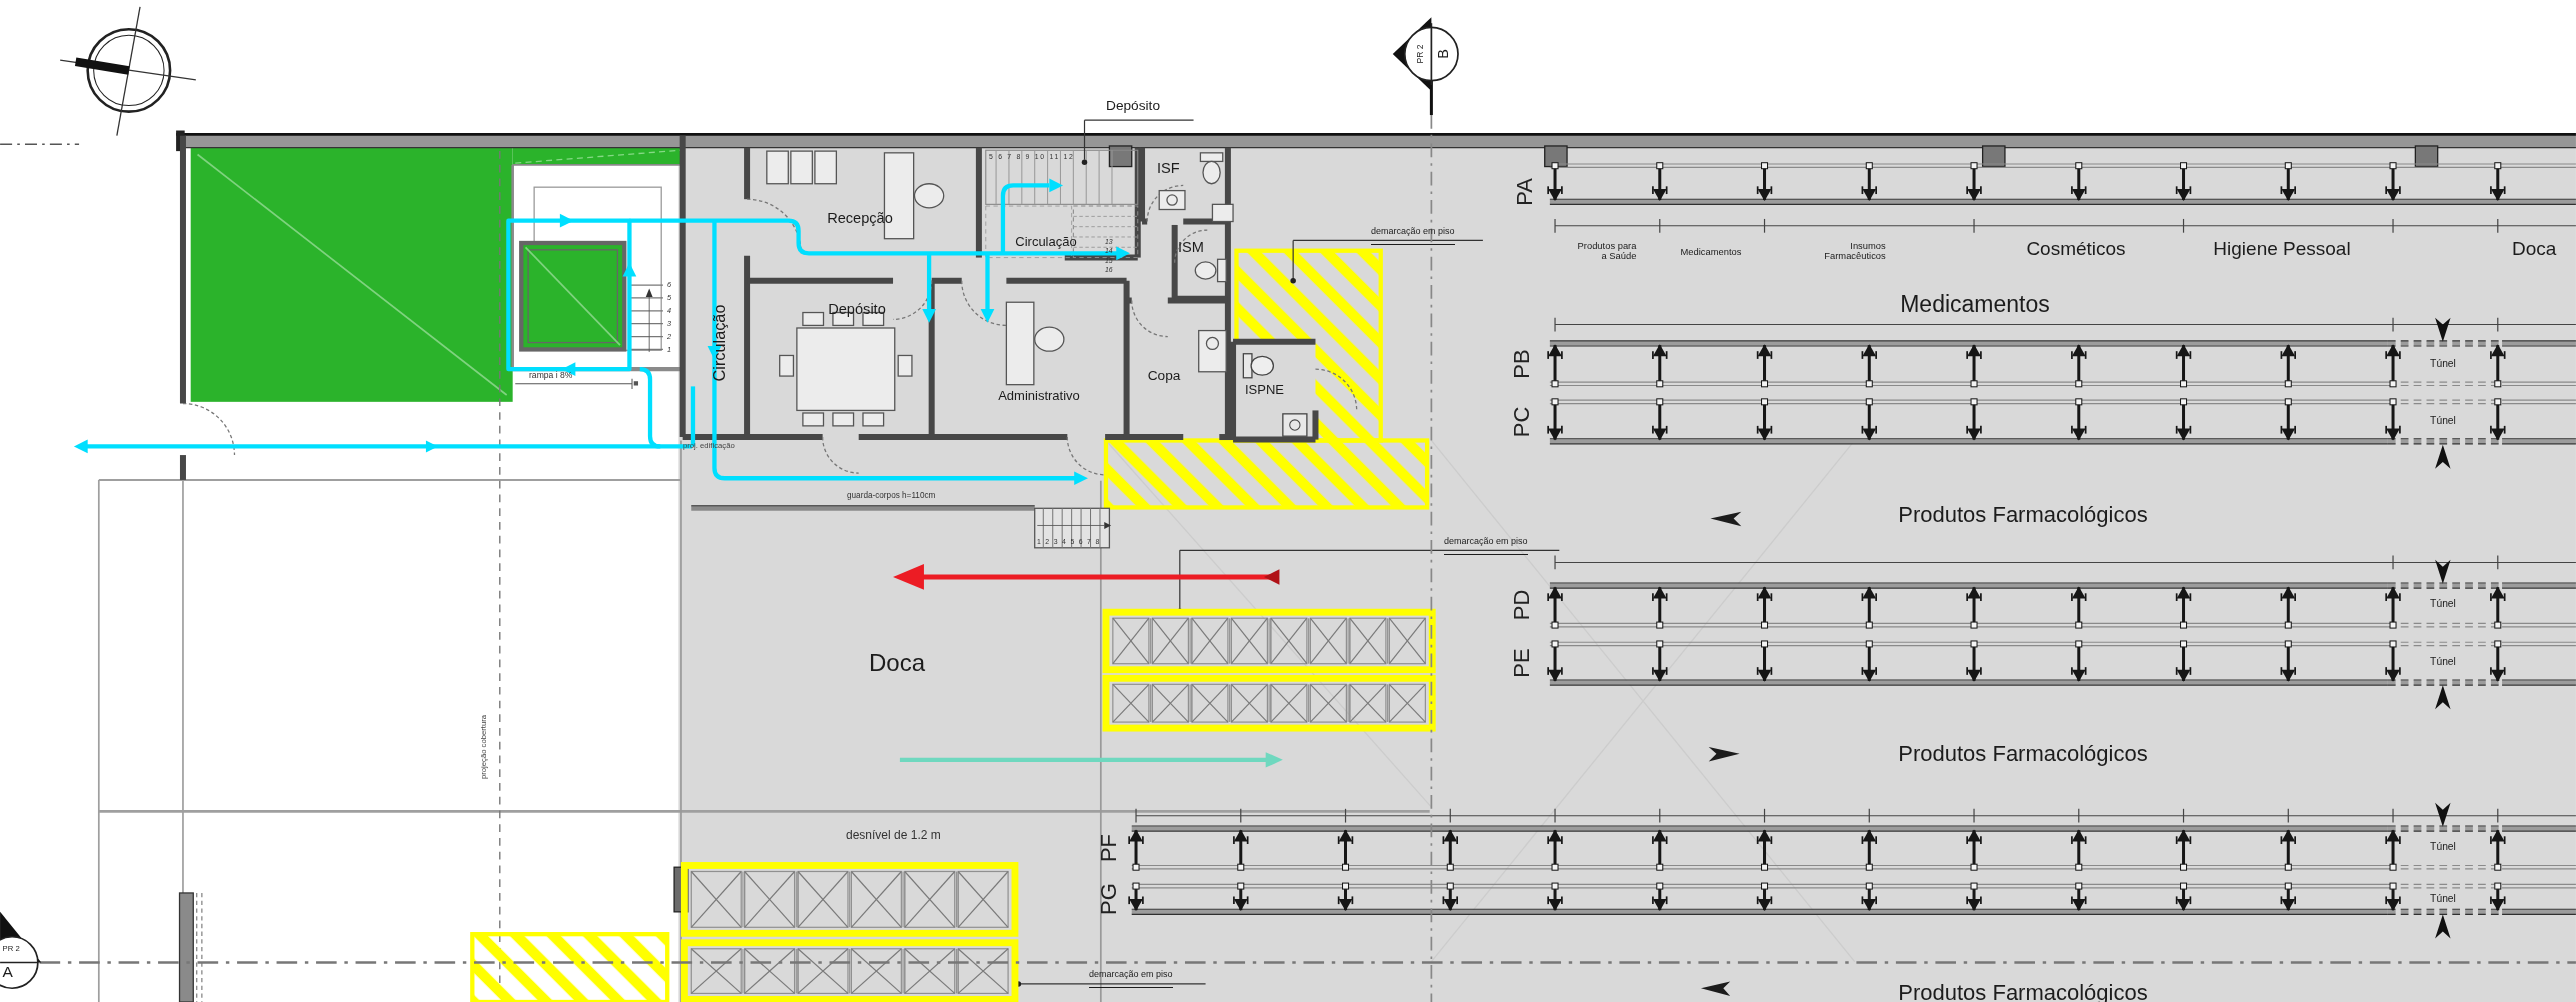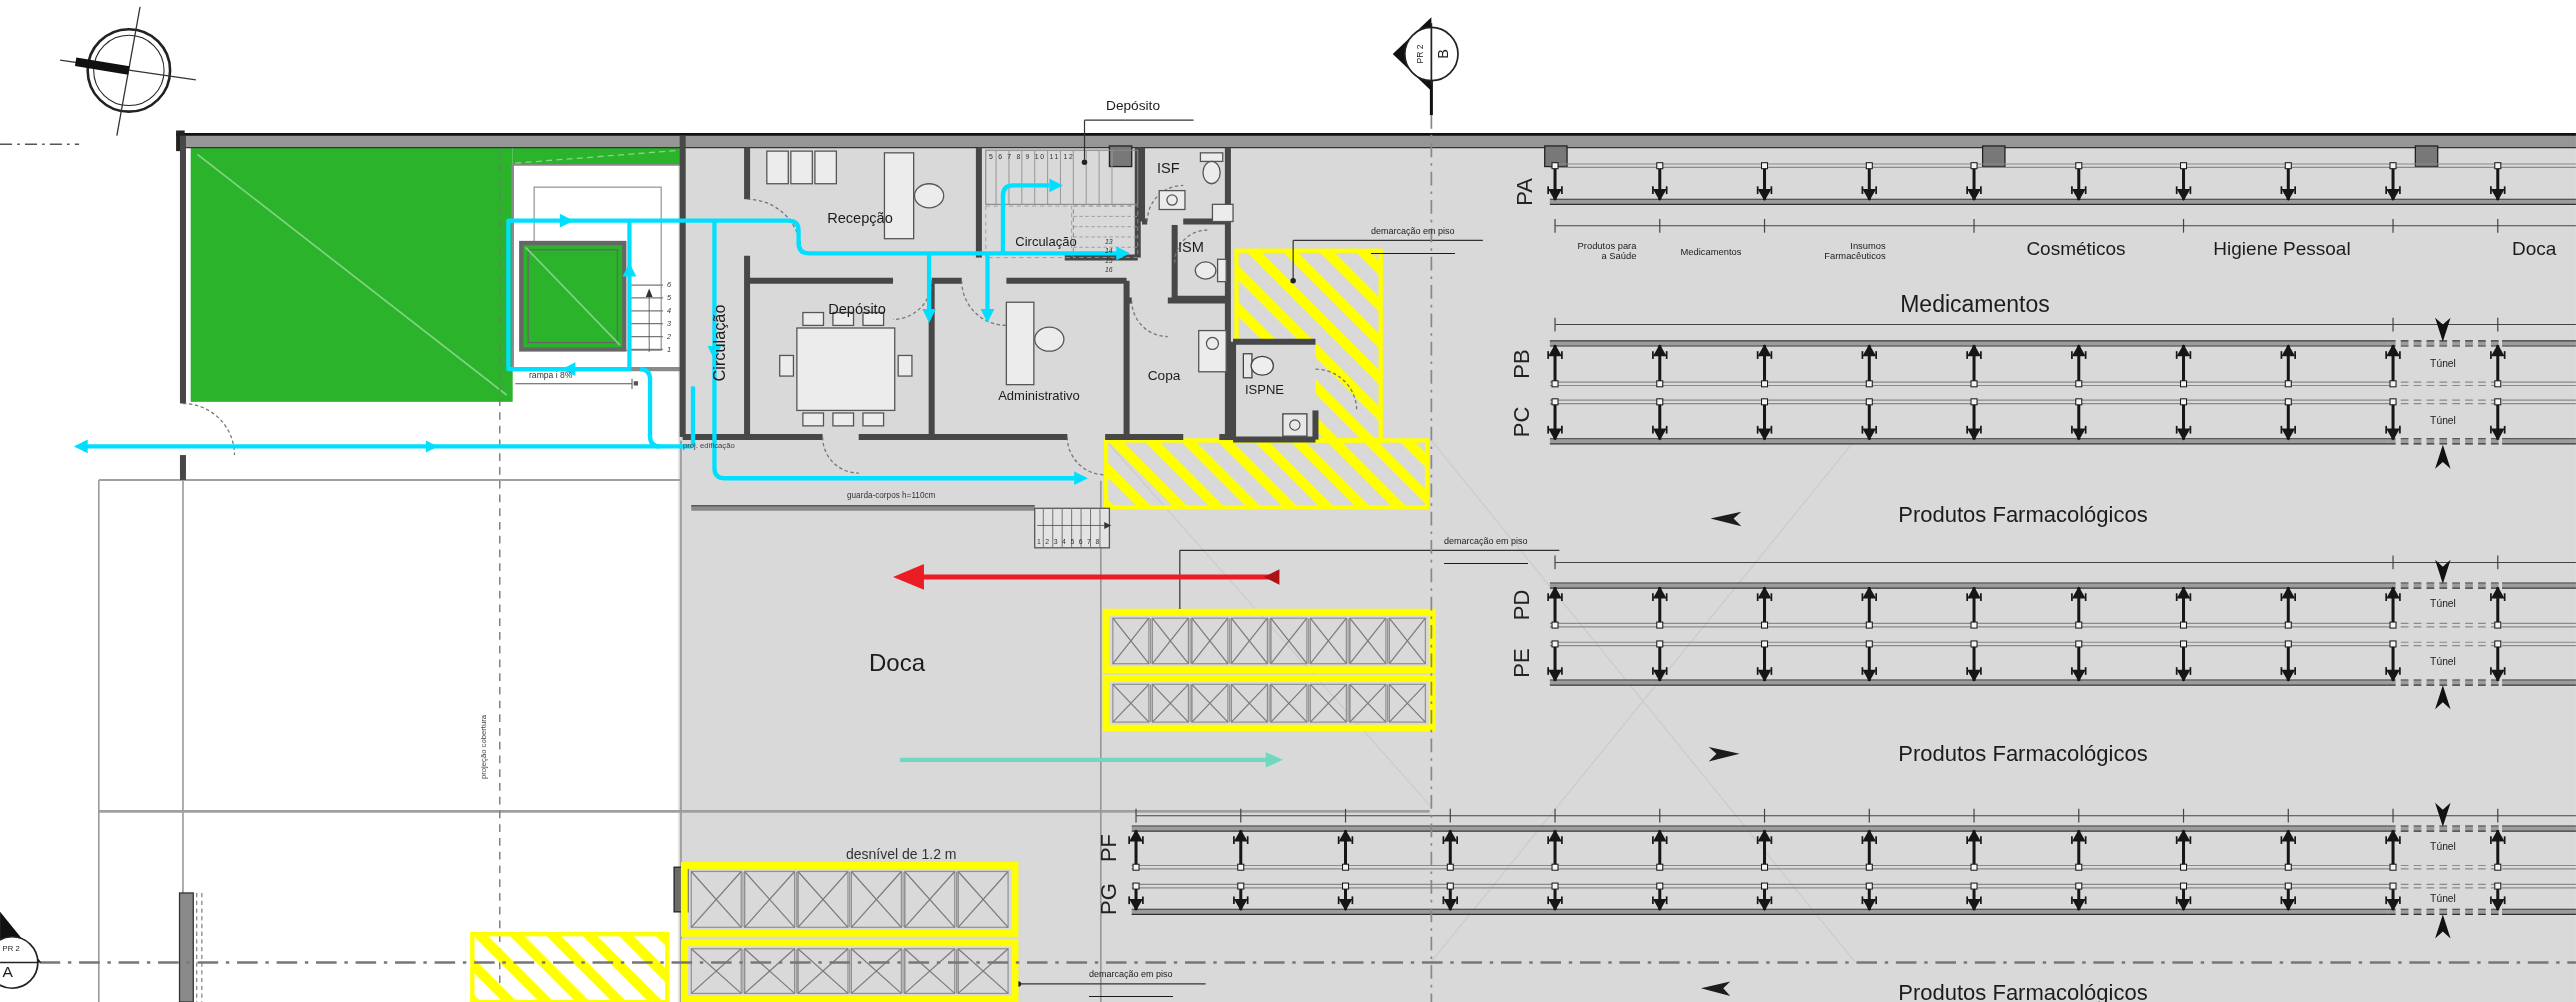--- a/index.html
+++ b/index.html
@@ -3,21 +3,21 @@
 <meta charset="utf-8">
 <style>
   html,body{margin:0;padding:0;background:#fff;}
   #stage{position:relative;width:2576px;height:1002px;overflow:hidden;background:#ffffff;
          font-family:"Liberation Sans",sans-serif;}
   #plan{position:absolute;left:0;top:0;}
   .t{position:absolute;color:#1c1c1c;white-space:nowrap;font-family:"Liberation Sans",sans-serif;}
   .ctr{transform:translateX(-50%);}
   .rot{transform:translate(-50%,-50%) rotate(-90deg);}
   .pre{white-space:pre-line;text-align:right;line-height:10.3px;}
-  .ul{border-bottom:1.2px solid #1c1c1c;padding-bottom:17px;}
+  .ul{border-bottom:1.2px solid #1c1c1c;padding-bottom:8px;}
   .stack{white-space:normal;font-style:italic;}
 </style>
 </head>
 <body>
 
 <div id="stage">
 
 <svg id="plan" width="2576" height="1002" viewBox="0 0 3000 1167">
   <defs>
     <pattern id="hy" width="30" height="30" patternUnits="userSpaceOnUse" patternTransform="rotate(-45)">
@@ -979,21 +979,21 @@
 <div class="t" style="left:1178px;top:239px;font-size:14.6px">ISM</div>
 <div class="t" style="left:1245px;top:382px;font-size:13px">ISPNE</div>
 <div class="t" style="left:1106px;top:98px;font-size:13.7px">Depósito</div>
 <div class="t" style="left:869px;top:649px;font-size:24px">Doca</div>
 
 <div class="t ul" style="left:1371px;top:226px;font-size:9px">demarcação em piso</div>
 <div class="t ul" style="left:1444px;top:536px;font-size:9px">demarcação em piso</div>
 <div class="t ul" style="left:1089px;top:969px;font-size:9px">demarcação em piso</div>
 <div class="t" style="left:683px;top:441px;font-size:7.7px;color:#444">proj. edificação</div>
 <div class="t" style="left:847px;top:491px;font-size:8.2px;color:#333">guarda-corpos h=110cm</div>
-<div class="t" style="left:846px;top:846px;font-size:14px;color:#333">desnível de 1.2 m</div>
+<div class="t" style="left:846px;top:828px;font-size:12px;color:#333">desnível de 1.2 m</div>
 <div class="t" style="left:529px;top:370px;font-size:8.6px;color:#333">rampa i 8%</div>
 <div class="t rot" style="left:483px;top:747px;font-size:7.7px;color:#444">projeção cobertura</div>
 
 <div class="t" style="left:989px;top:153px;font-size:6.9px;letter-spacing:1.7px;color:#333">5 6 7 8 9 10 11 12</div>
 <div class="t stack" style="left:1105px;top:237px;width:13.7px;font-size:6.9px;line-height:9.4px;color:#333">13 14 15 16</div>
 <div class="t stack" style="left:667px;top:278px;width:8.6px;font-size:7.3px;line-height:13px;color:#333">6 5 4 3 2 1</div>
 <div class="t" style="left:1037px;top:538px;font-size:6.9px;letter-spacing:1.3px;color:#333">1 2 3 4 5 6 7 8</div>
 
 <div class="t rot" style="left:1525px;top:192px;font-size:22px;color:#222">PA</div>
 <div class="t rot" style="left:1522px;top:364px;font-size:22px;color:#222">PB</div>

